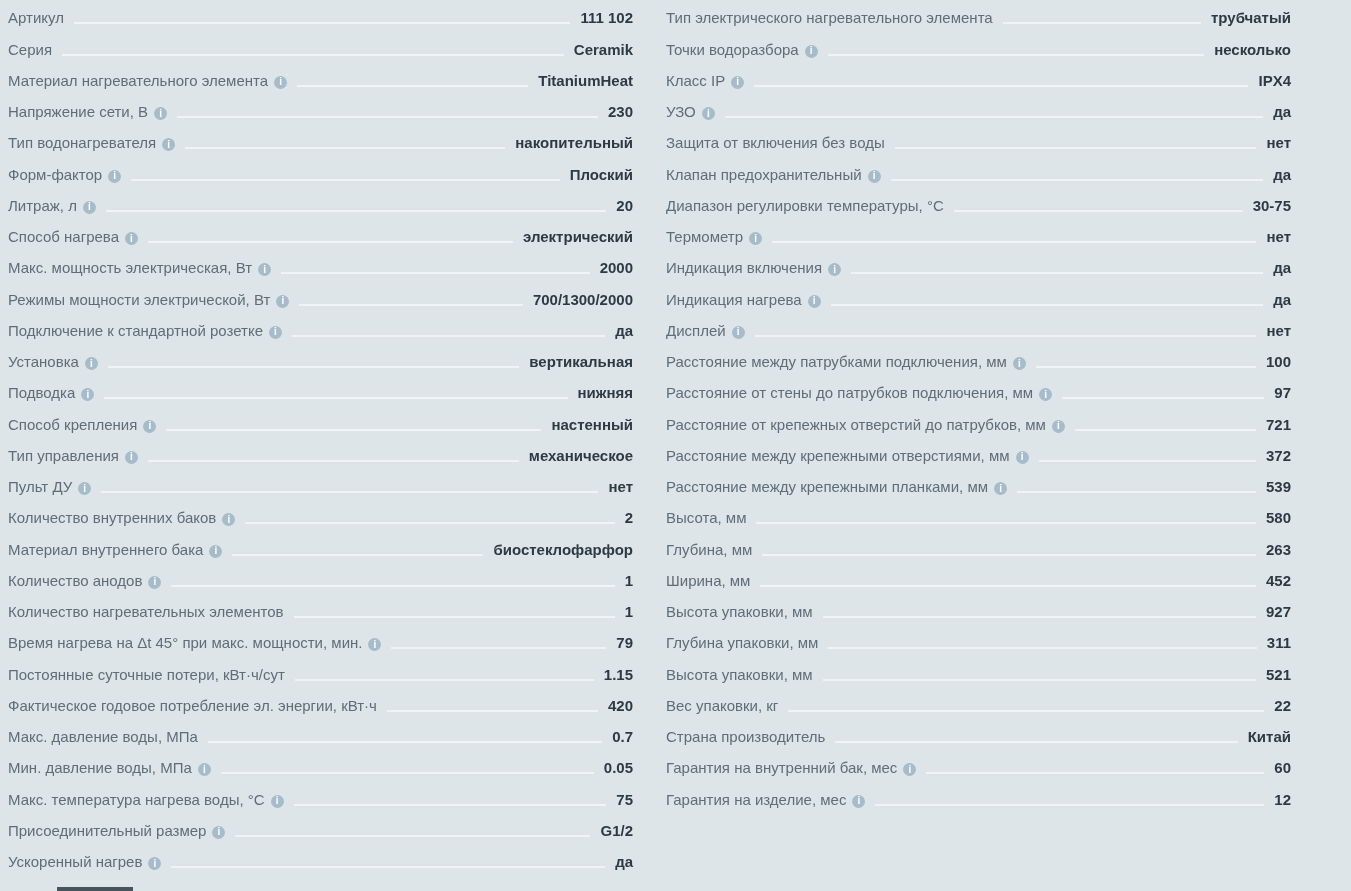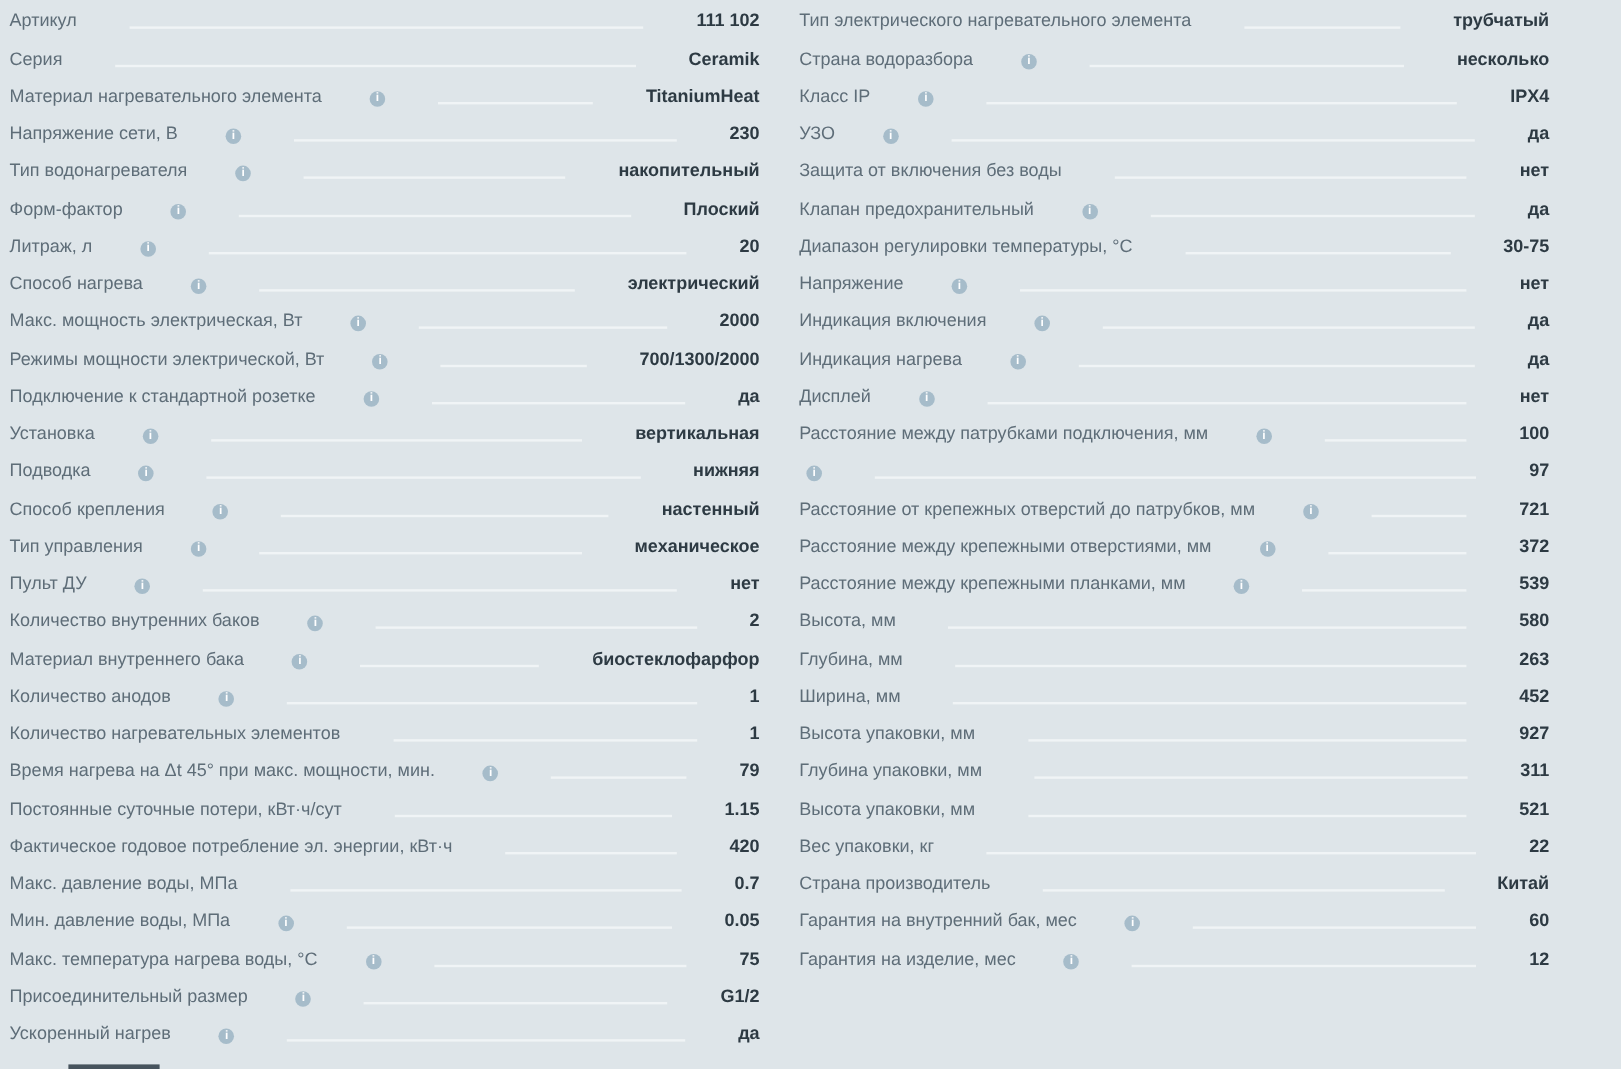--- a/index.html
+++ b/index.html
@@ -14,21 +14,20 @@
     padding:1px 60px 0 8px;
     gap:33px;
     width:100%;
   }
   .col { flex:1; min-width:0; }
   .row {
     display:flex;
     align-items:flex-end;
     height:31.25px;
     padding-bottom:7px;
-    gap:34px;
   }
   .label {
     font-size:15px;
     color:#5e6d78;
     white-space:nowrap;
     line-height:1;
   }
   .info-icon {
     width:13px; height:13px;
     border-radius:50%;
@@ -236,21 +235,21 @@
         <span class="value">да</span>
       </div>
     </div>
   <div class="col" id="col-right">
       <div class="row">
         <span class="label">Тип электрического нагревательного элемента</span>
         <div class="leader"></div>
         <span class="value">трубчатый</span>
       </div>
       <div class="row">
-        <span class="label">Страна водоразбора</span>
+        <span class="label">Точки водоразбора</span>
         <span class="info-icon">i</span>
         <div class="leader"></div>
         <span class="value">несколько</span>
       </div>
       <div class="row">
         <span class="label">Класс IP</span>
         <span class="info-icon">i</span>
         <div class="leader"></div>
         <span class="value">IPX4</span>
       </div>
@@ -270,21 +269,21 @@
         <span class="info-icon">i</span>
         <div class="leader"></div>
         <span class="value">да</span>
       </div>
       <div class="row">
         <span class="label">Диапазон регулировки температуры, °С</span>
         <div class="leader"></div>
         <span class="value">30-75</span>
       </div>
       <div class="row">
-        <span class="label">Напряжение</span>
+        <span class="label">Термометр</span>
         <span class="info-icon">i</span>
         <div class="leader"></div>
         <span class="value">нет</span>
       </div>
       <div class="row">
         <span class="label">Индикация включения</span>
         <span class="info-icon">i</span>
         <div class="leader"></div>
         <span class="value">да</span>
       </div>
@@ -300,20 +299,21 @@
         <div class="leader"></div>
         <span class="value">нет</span>
       </div>
       <div class="row">
         <span class="label">Расстояние между патрубками подключения, мм</span>
         <span class="info-icon">i</span>
         <div class="leader"></div>
         <span class="value">100</span>
       </div>
       <div class="row">
+        <span class="label">Расстояние от стены до патрубков подключения, мм</span>
         <span class="info-icon">i</span>
         <div class="leader"></div>
         <span class="value">97</span>
       </div>
       <div class="row">
         <span class="label">Расстояние от крепежных отверстий до патрубков, мм</span>
         <span class="info-icon">i</span>
         <div class="leader"></div>
         <span class="value">721</span>
       </div>

